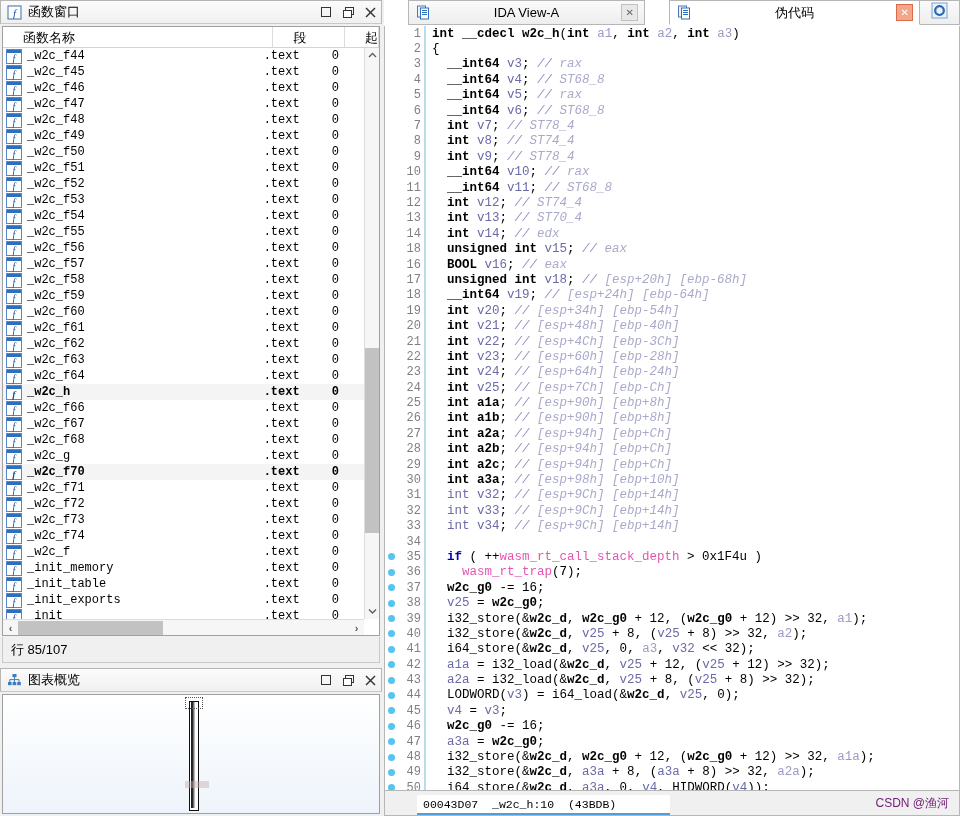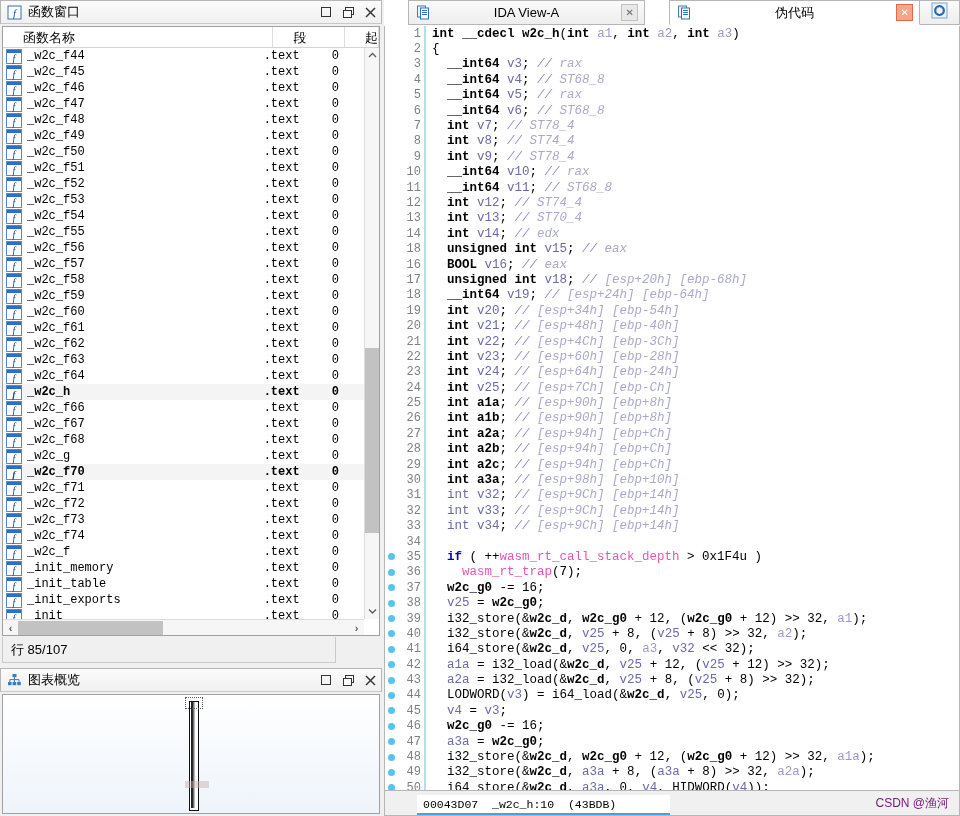--- a/index.html
+++ b/index.html
@@ -93,21 +93,21 @@
   #func-hsb {
     position:absolute; left:0; right:15px; bottom:0; height:16px;
     background:#f6f6f6; border-top:1px solid #dcdcdc; box-sizing:border-box;
     display:flex; align-items:center;
   }
   #func-hthumb { position:absolute; left:15px; top:1px; height:14px; width:145px; background:#c2c2c2; }
   .hsb-arrow { width:15px; height:16px; display:flex; align-items:center; justify-content:center; font-size:11px; color:#5a5a5a; font-weight:bold; }
   .hsb-arrow.right { position:absolute; right:0; }
 
   #func-status {
-    position:absolute; left:2px; top:637px; width:334px; height:26px;
+    position:absolute; left:2px; top:637px; width:378px; height:26px;
     background:#f0f0f0; border:1px solid #c9c9c9; border-top:none; box-sizing:border-box;
     display:flex; align-items:center; padding-left:8px;
     font-size:13px; color:#000;
   }
 
   
   #graph-win { position:absolute; left:0; top:668px; width:382px; height:148px; }
   #graph-body {
     position:absolute; left:2px; top:26px; width:378px; height:120px;
     background: linear-gradient(to bottom, #ffffff, #eef4fb);

